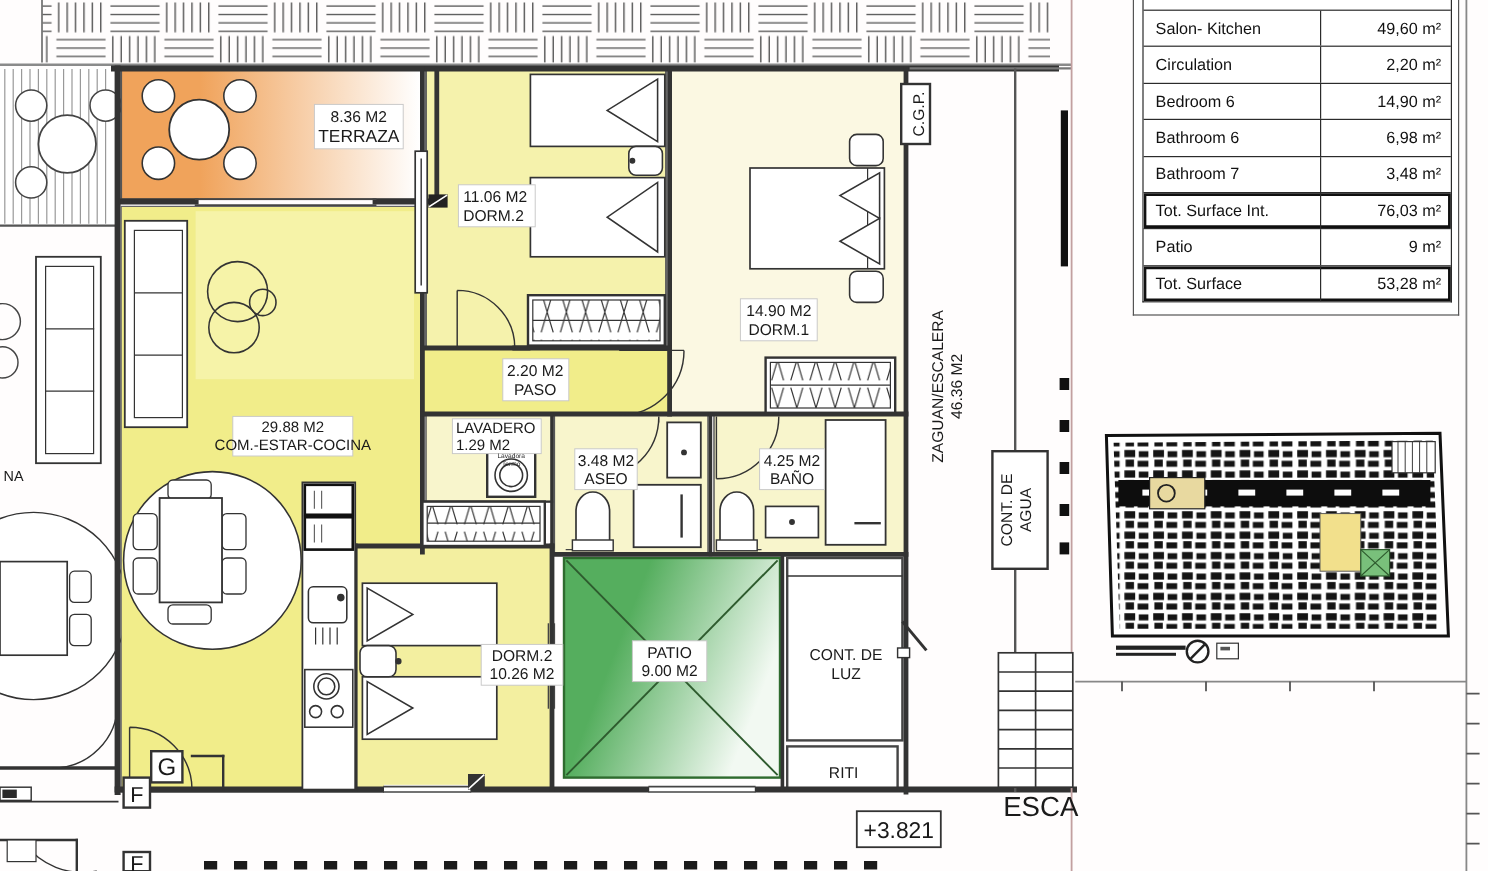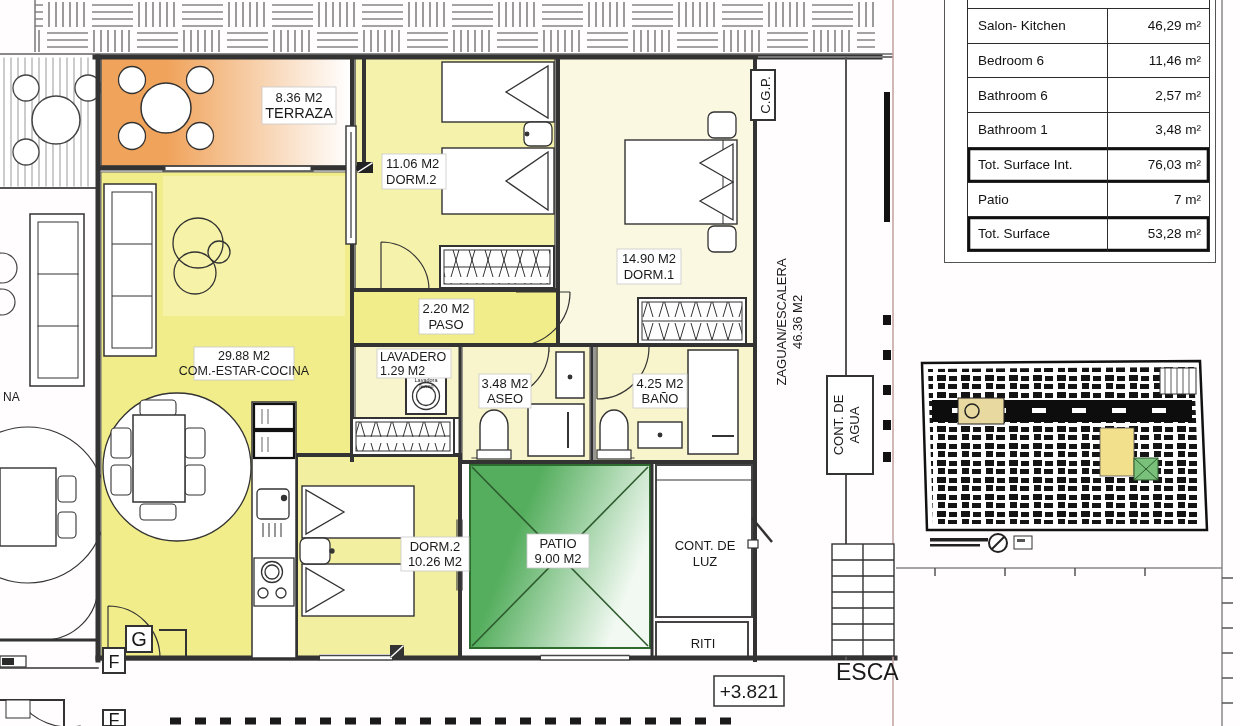--- a/index.html
+++ b/index.html
@@ -3,21 +3,21 @@
 <meta charset="utf-8">
 <style>
   html,body{margin:0;padding:0;background:#ffffff;}
   #stage{position:relative;width:1240px;height:726px;background:#fffdfd;overflow:hidden;
          font-family:"Liberation Sans",sans-serif;color:#111;}
   svg text{font-family:"Liberation Sans",sans-serif;fill:#1a1a1a;}
   #plan-svg{position:absolute;left:0;top:0;}
   
   .area-table-wrap{position:absolute;left:944px;top:0;width:272px;height:263px;
     border:1.2px solid #555;border-top:none;background:#fff;box-sizing:border-box;
-    padding:0 5px 0 22px;}
+    padding:0 5px 0 7px;}
   .area-table{width:100%;height:252px;border:1.6px solid #2b2b2b;border-top:none;
     box-sizing:border-box;display:flex;flex-direction:column;background:#fff;}
   .trow{flex:1;display:flex;border-top:1.4px solid #2b2b2b;align-items:stretch;
     font-size:13.5px;line-height:1;}
   .trow.sliver{flex:0 0 8px;border-top:none;}
   .tl{flex:1.38;padding-left:10px;display:flex;align-items:center;}
   .tv{flex:1;border-left:1.4px solid #2b2b2b;display:flex;align-items:center;
     justify-content:flex-end;padding-right:8px;}
   .boldbox{box-shadow:inset 0 0 0 2.3px #101010;}
 </style>
@@ -460,41 +460,45 @@
       <rect x="1017" y="539" width="8" height="3" fill="#555"></rect>
     </g>
   </g>
 </svg>
 
 <div class="area-table-wrap">
   <div class="area-table">
     <div class="trow sliver"></div>
     <div class="trow">
       <div class="tl">Salon- Kitchen</div>
-      <div class="tv">46,29 m²</div>
+      <div class="tv">49,60 m²</div>
+    </div>
+    <div class="trow">
+      <div class="tl">Circulation</div>
+      <div class="tv">2,20 m²</div>
     </div>
     <div class="trow">
       <div class="tl">Bedroom 6</div>
-      <div class="tv">11,46 m²</div>
+      <div class="tv">14,90 m²</div>
     </div>
     <div class="trow">
       <div class="tl">Bathroom 6</div>
-      <div class="tv">2,57 m²</div>
+      <div class="tv">6,98 m²</div>
     </div>
     <div class="trow">
-      <div class="tl">Bathroom 1</div>
+      <div class="tl">Bathroom 7</div>
       <div class="tv">3,48 m²</div>
     </div>
     <div class="trow boldbox">
       <div class="tl">Tot. Surface Int.</div>
       <div class="tv">76,03 m²</div>
     </div>
     <div class="trow">
       <div class="tl">Patio</div>
-      <div class="tv">7 m²</div>
+      <div class="tv">9 m²</div>
     </div>
     <div class="trow boldbox">
       <div class="tl">Tot. Surface</div>
       <div class="tv">53,28 m²</div>
     </div>
   </div>
 </div>
 
 </div>
 

